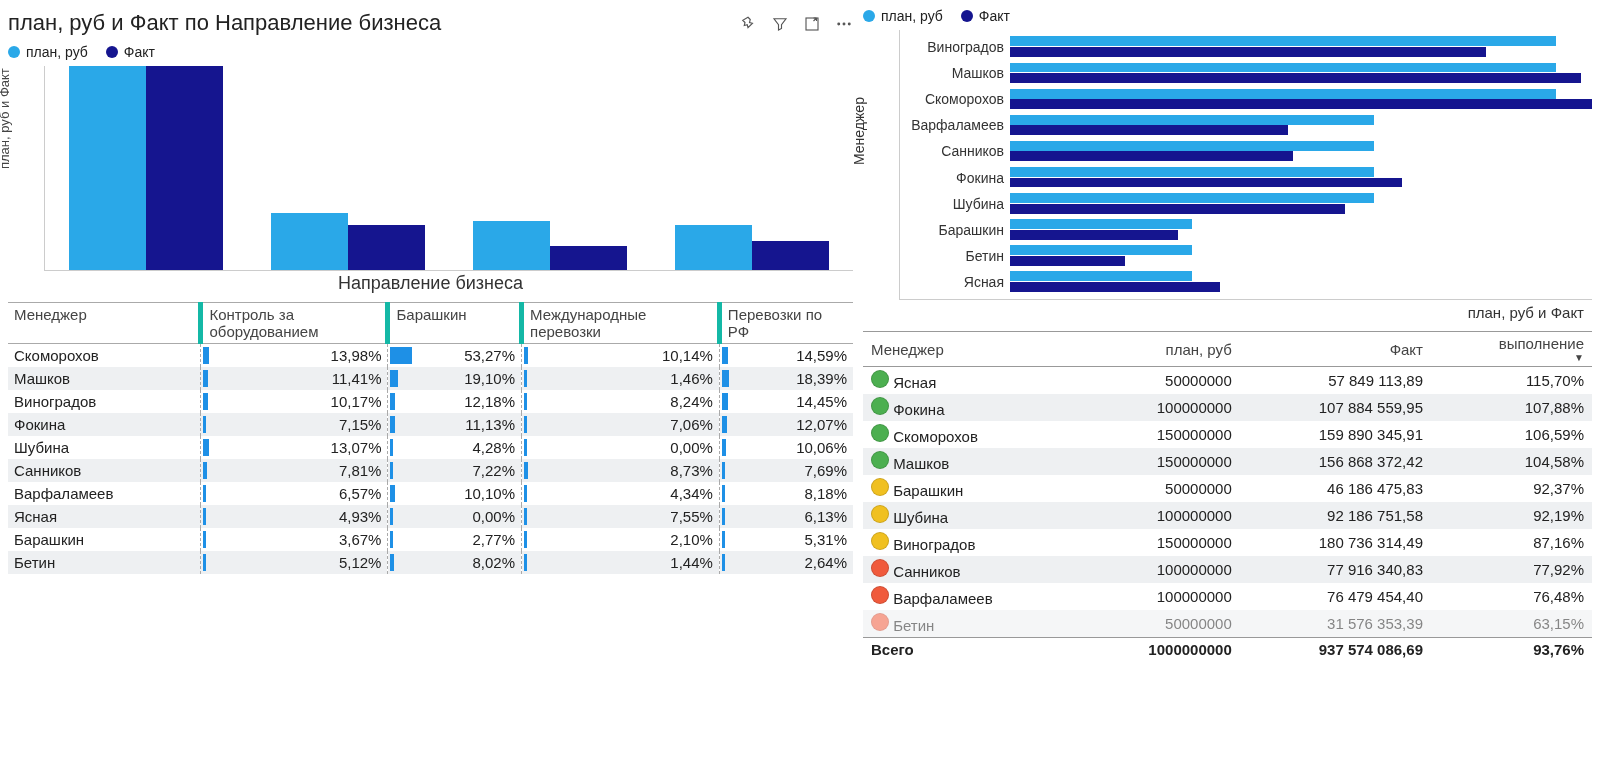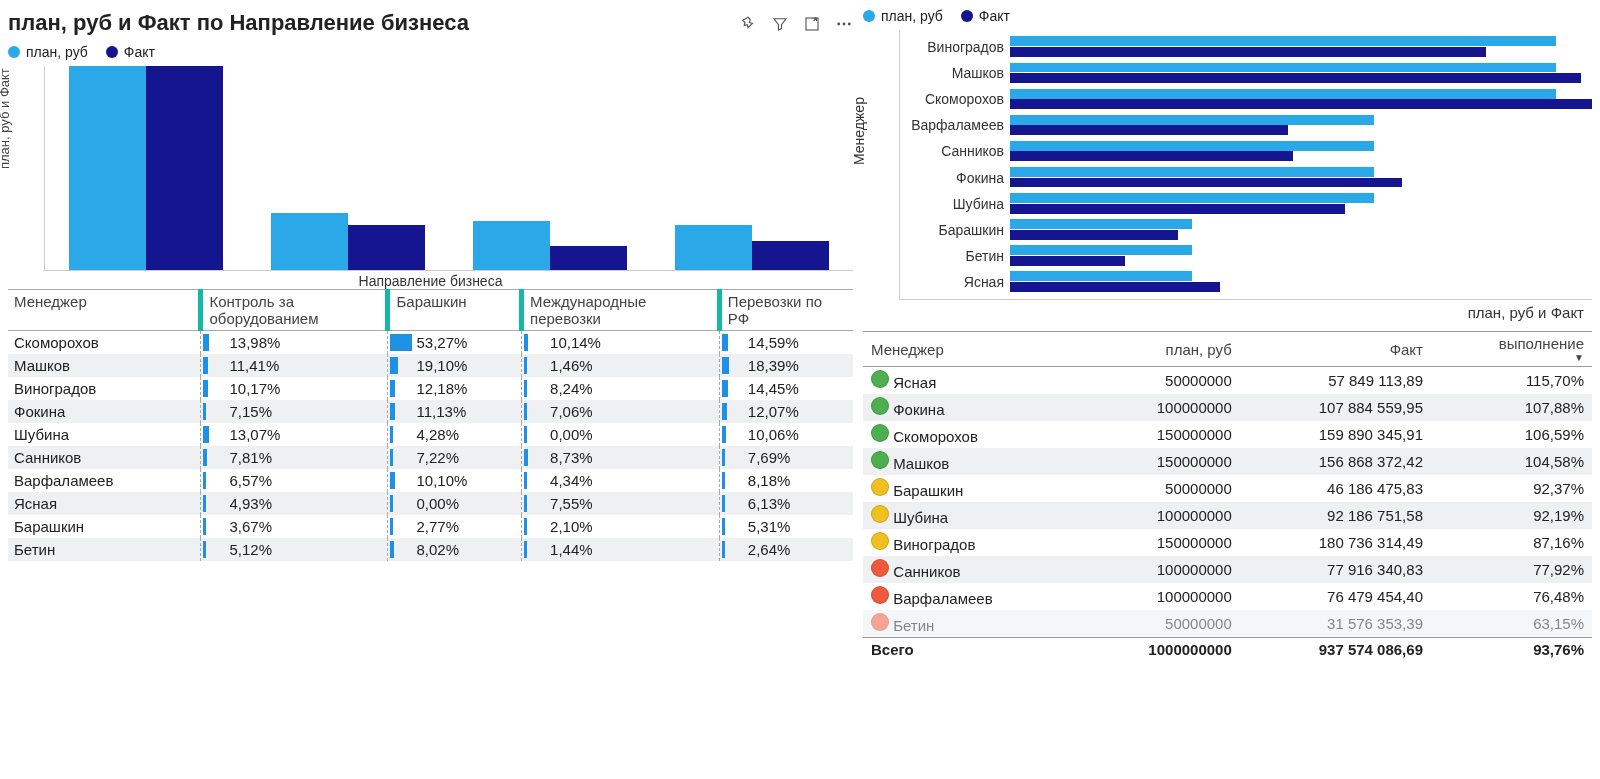--- a/index.html
+++ b/index.html
@@ -1,41 +1,41 @@
 <!DOCTYPE html>
 <html><head>
 <meta charset="utf-8">
 <style>
 *{box-sizing:border-box;font-family:'Segoe UI',Arial,sans-serif}
 body{margin:0;padding:8px;color:#222;background:#fff;width:1600px}
 .dash{display:flex;gap:10px}
 .left{width:845px}.right{flex:1}
-.title{font-size:22px;font-weight:700;color:#222;margin-bottom:6px}
+.title{font-size:22px;font-weight:400;color:#222;margin-bottom:6px}
 .titlebar{display:flex;align-items:center;justify-content:space-between;height:36px}
 .icons{display:flex;gap:14px;align-items:center;color:#555}
 .icons svg{width:18px;height:18px;stroke:#555;fill:none;stroke-width:1.5}
 .legend{display:flex;gap:18px;font-size:14px;margin-bottom:6px}
 .legend span{display:inline-flex;align-items:center;gap:6px}
 .dot{width:12px;height:12px;border-radius:50%;display:inline-block}
 .c-plan{background:#2aa8e8}.c-fact{background:#15158f}
 
 .vchart{position:relative;height:205px;display:flex;padding-left:36px}
 .vchart .ylab{position:absolute;left:-4px;top:50%;transform:rotate(-90deg) translate(0,-50%);transform-origin:left top;font-size:13px;color:#444;white-space:nowrap}
 .vchart .plot{flex:1;display:flex;align-items:flex-end;border-bottom:1px solid #ccc;border-left:1px solid #ccc}
 .vgroup{flex:1;display:flex;align-items:flex-end;justify-content:center;height:100%}
 .vgroup .bar{width:38%;max-width:78px}
 .bar.plan{background:#2aa8e8}.bar.fact{background:#15158f}
-.xlab{text-align:center;font-size:14px;color:#333;margin-top:2px;}
+.xlab{text-align:center;font-size:18px;color:#333;margin-top:2px;margin-bottom:8px}
 
 table.matrix{border-collapse:collapse;width:100%;font-size:15px}
 table.matrix th,table.matrix td{text-align:left;padding:3px 6px;vertical-align:top}
 table.matrix thead th{font-weight:400;color:#444;border-bottom:1px solid #aaa;border-top:1px solid #aaa}
 table.matrix thead th+th{border-left:5px solid #14b8a6}
 table.matrix tbody tr:nth-child(even){background:#eef0f2}
-table.matrix td.cell{position:relative;text-align:left;border-left:1px dashed #aaa;padding-left:28px}
+table.matrix td.cell{position:relative;text-align:right;border-left:1px dashed #aaa;padding-left:28px}
 .cellbar{position:absolute;left:2px;top:3px;bottom:3px;background:#1e90e6}
 
 .hchart{position:relative;height:270px;display:flex;padding-left:36px}
 .hchart .ylab{position:absolute;left:-4px;top:50%;transform:rotate(-90deg) translate(0,-50%);transform-origin:left top;font-size:14px;color:#333;white-space:nowrap}
 .hchart .rows{flex:1;display:flex;flex-direction:column;justify-content:space-around;border-left:1px solid #ccc;border-bottom:1px solid #ccc;padding:4px 0}
 .hrow{display:flex;align-items:center;height:22px}
 .hrow .lab{width:110px;text-align:right;padding-right:6px;font-size:14px;color:#333}
 .hrow .bars{flex:1;position:relative;height:100%}
 .hrow .hbar{position:absolute;left:0;height:45%}
 .hrow .hbar.plan{top:2%}.hrow .hbar.fact{top:50%}

